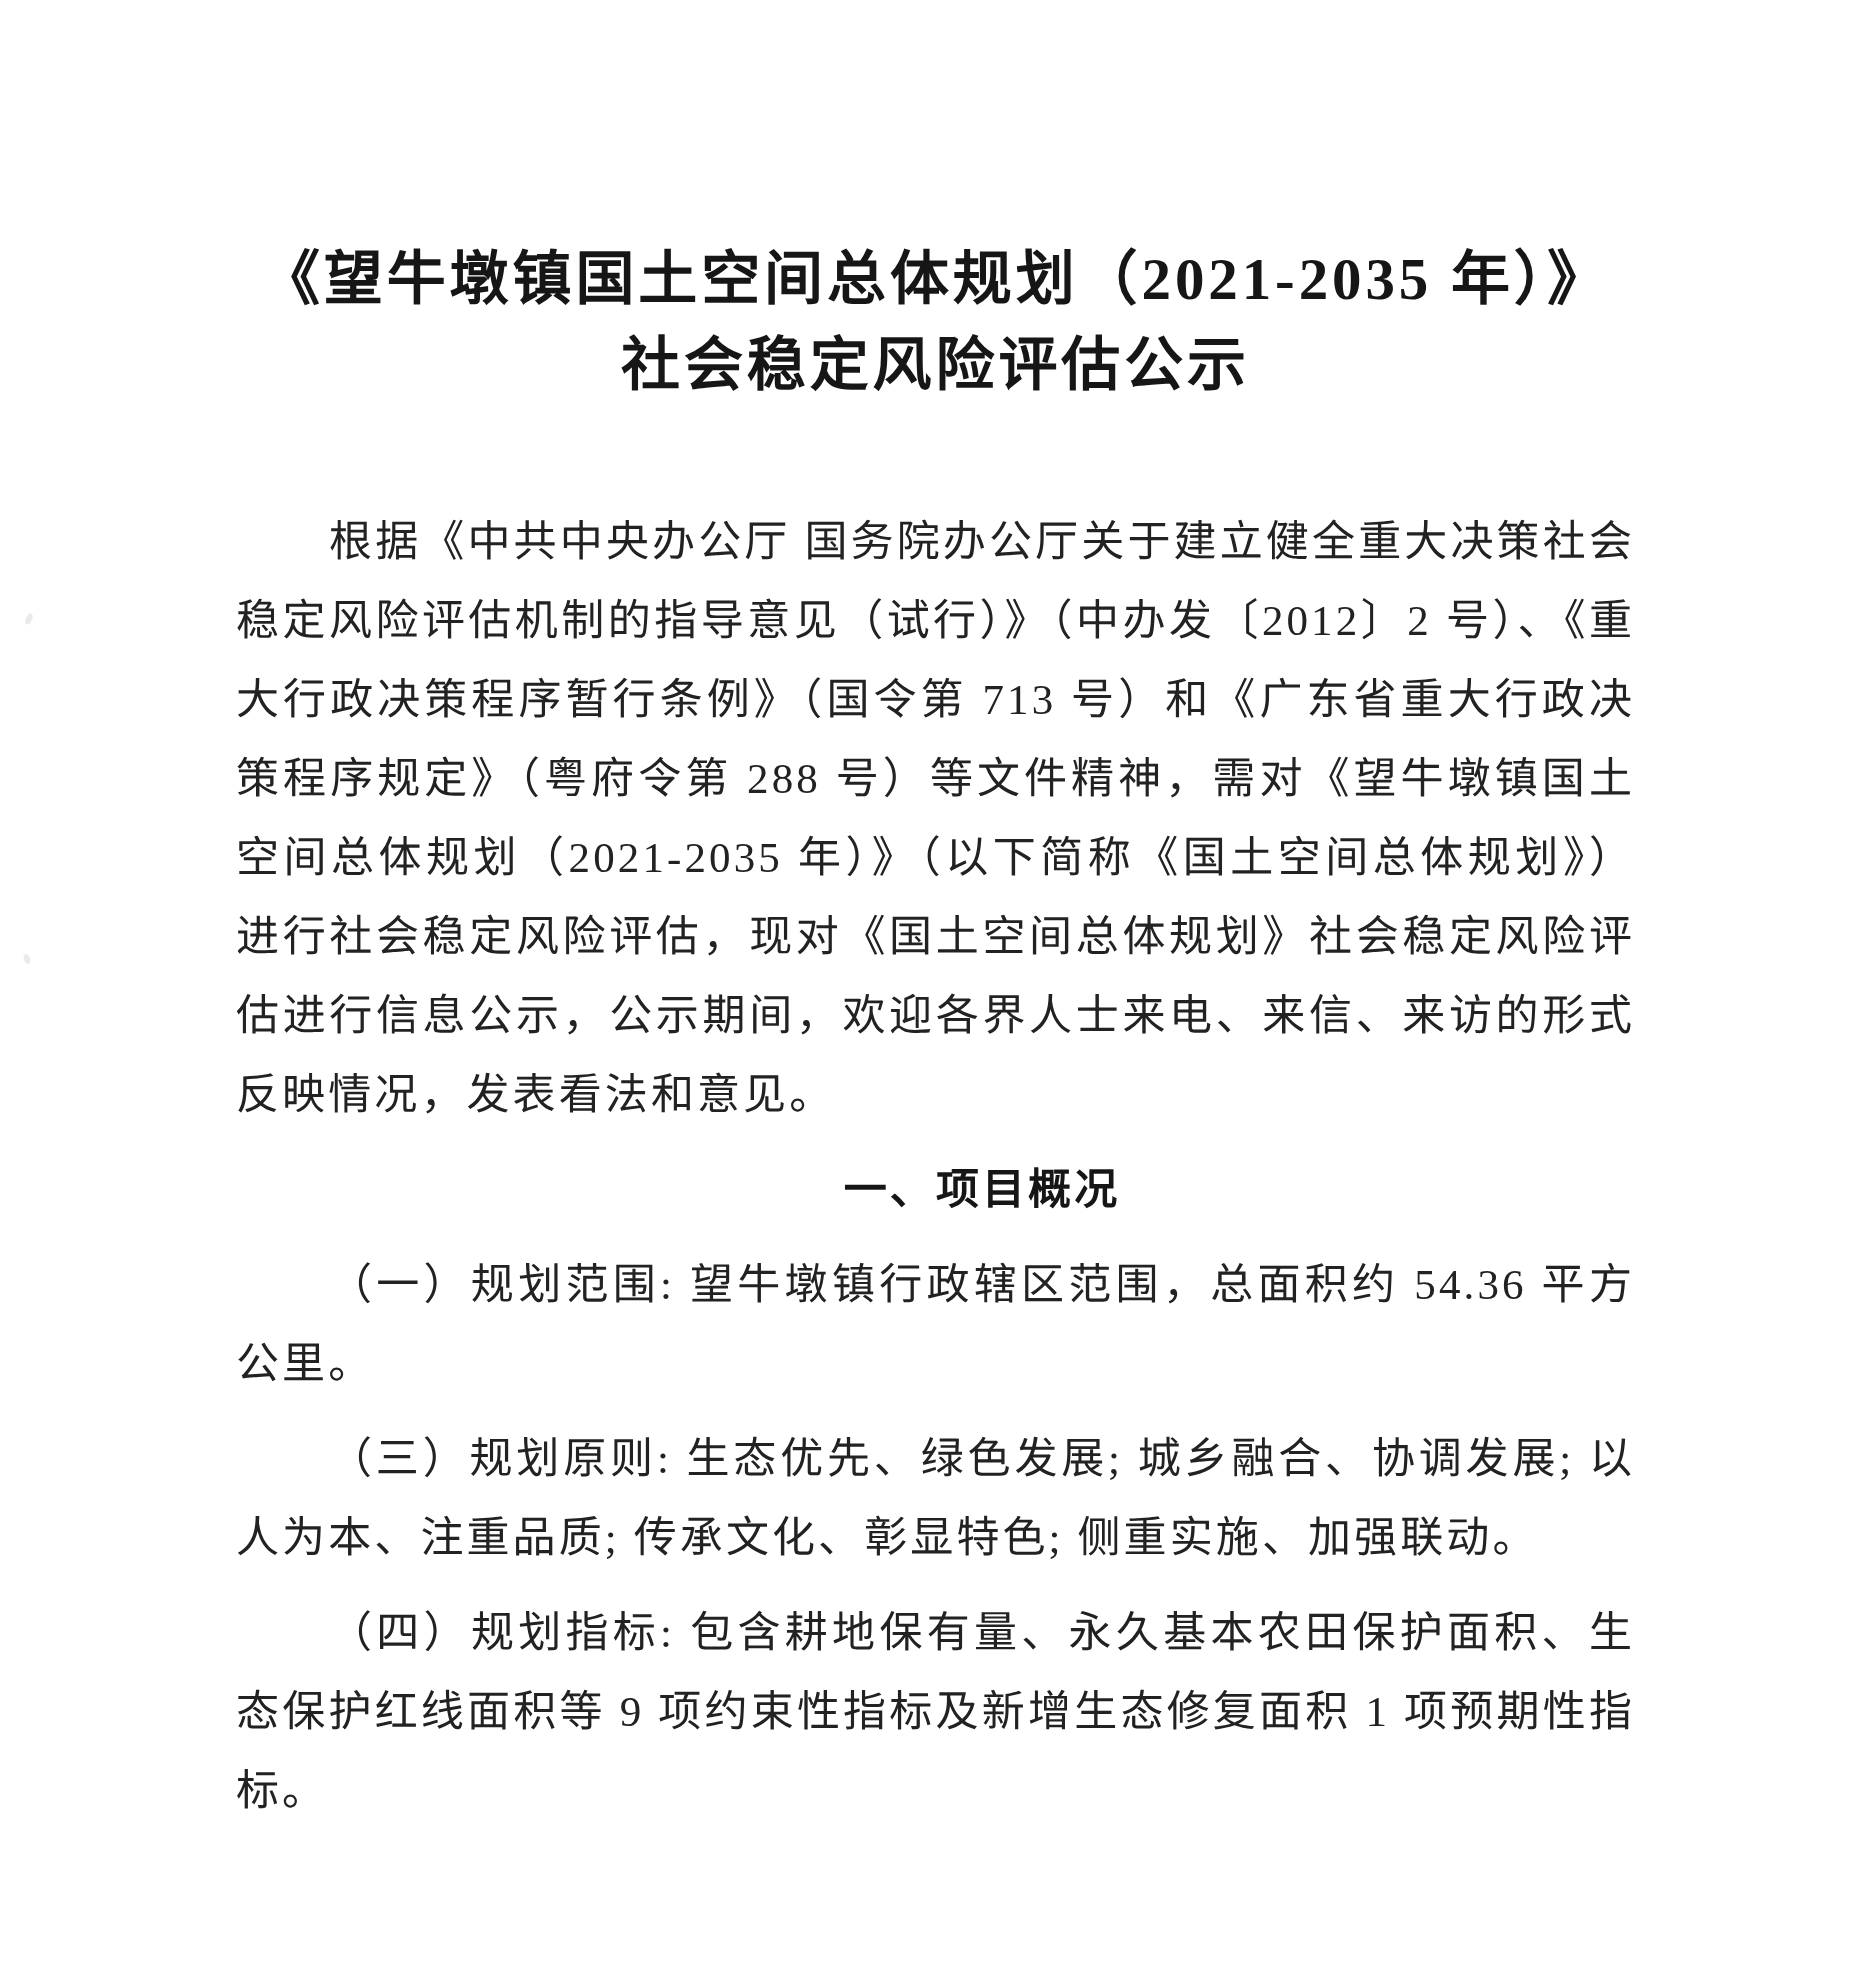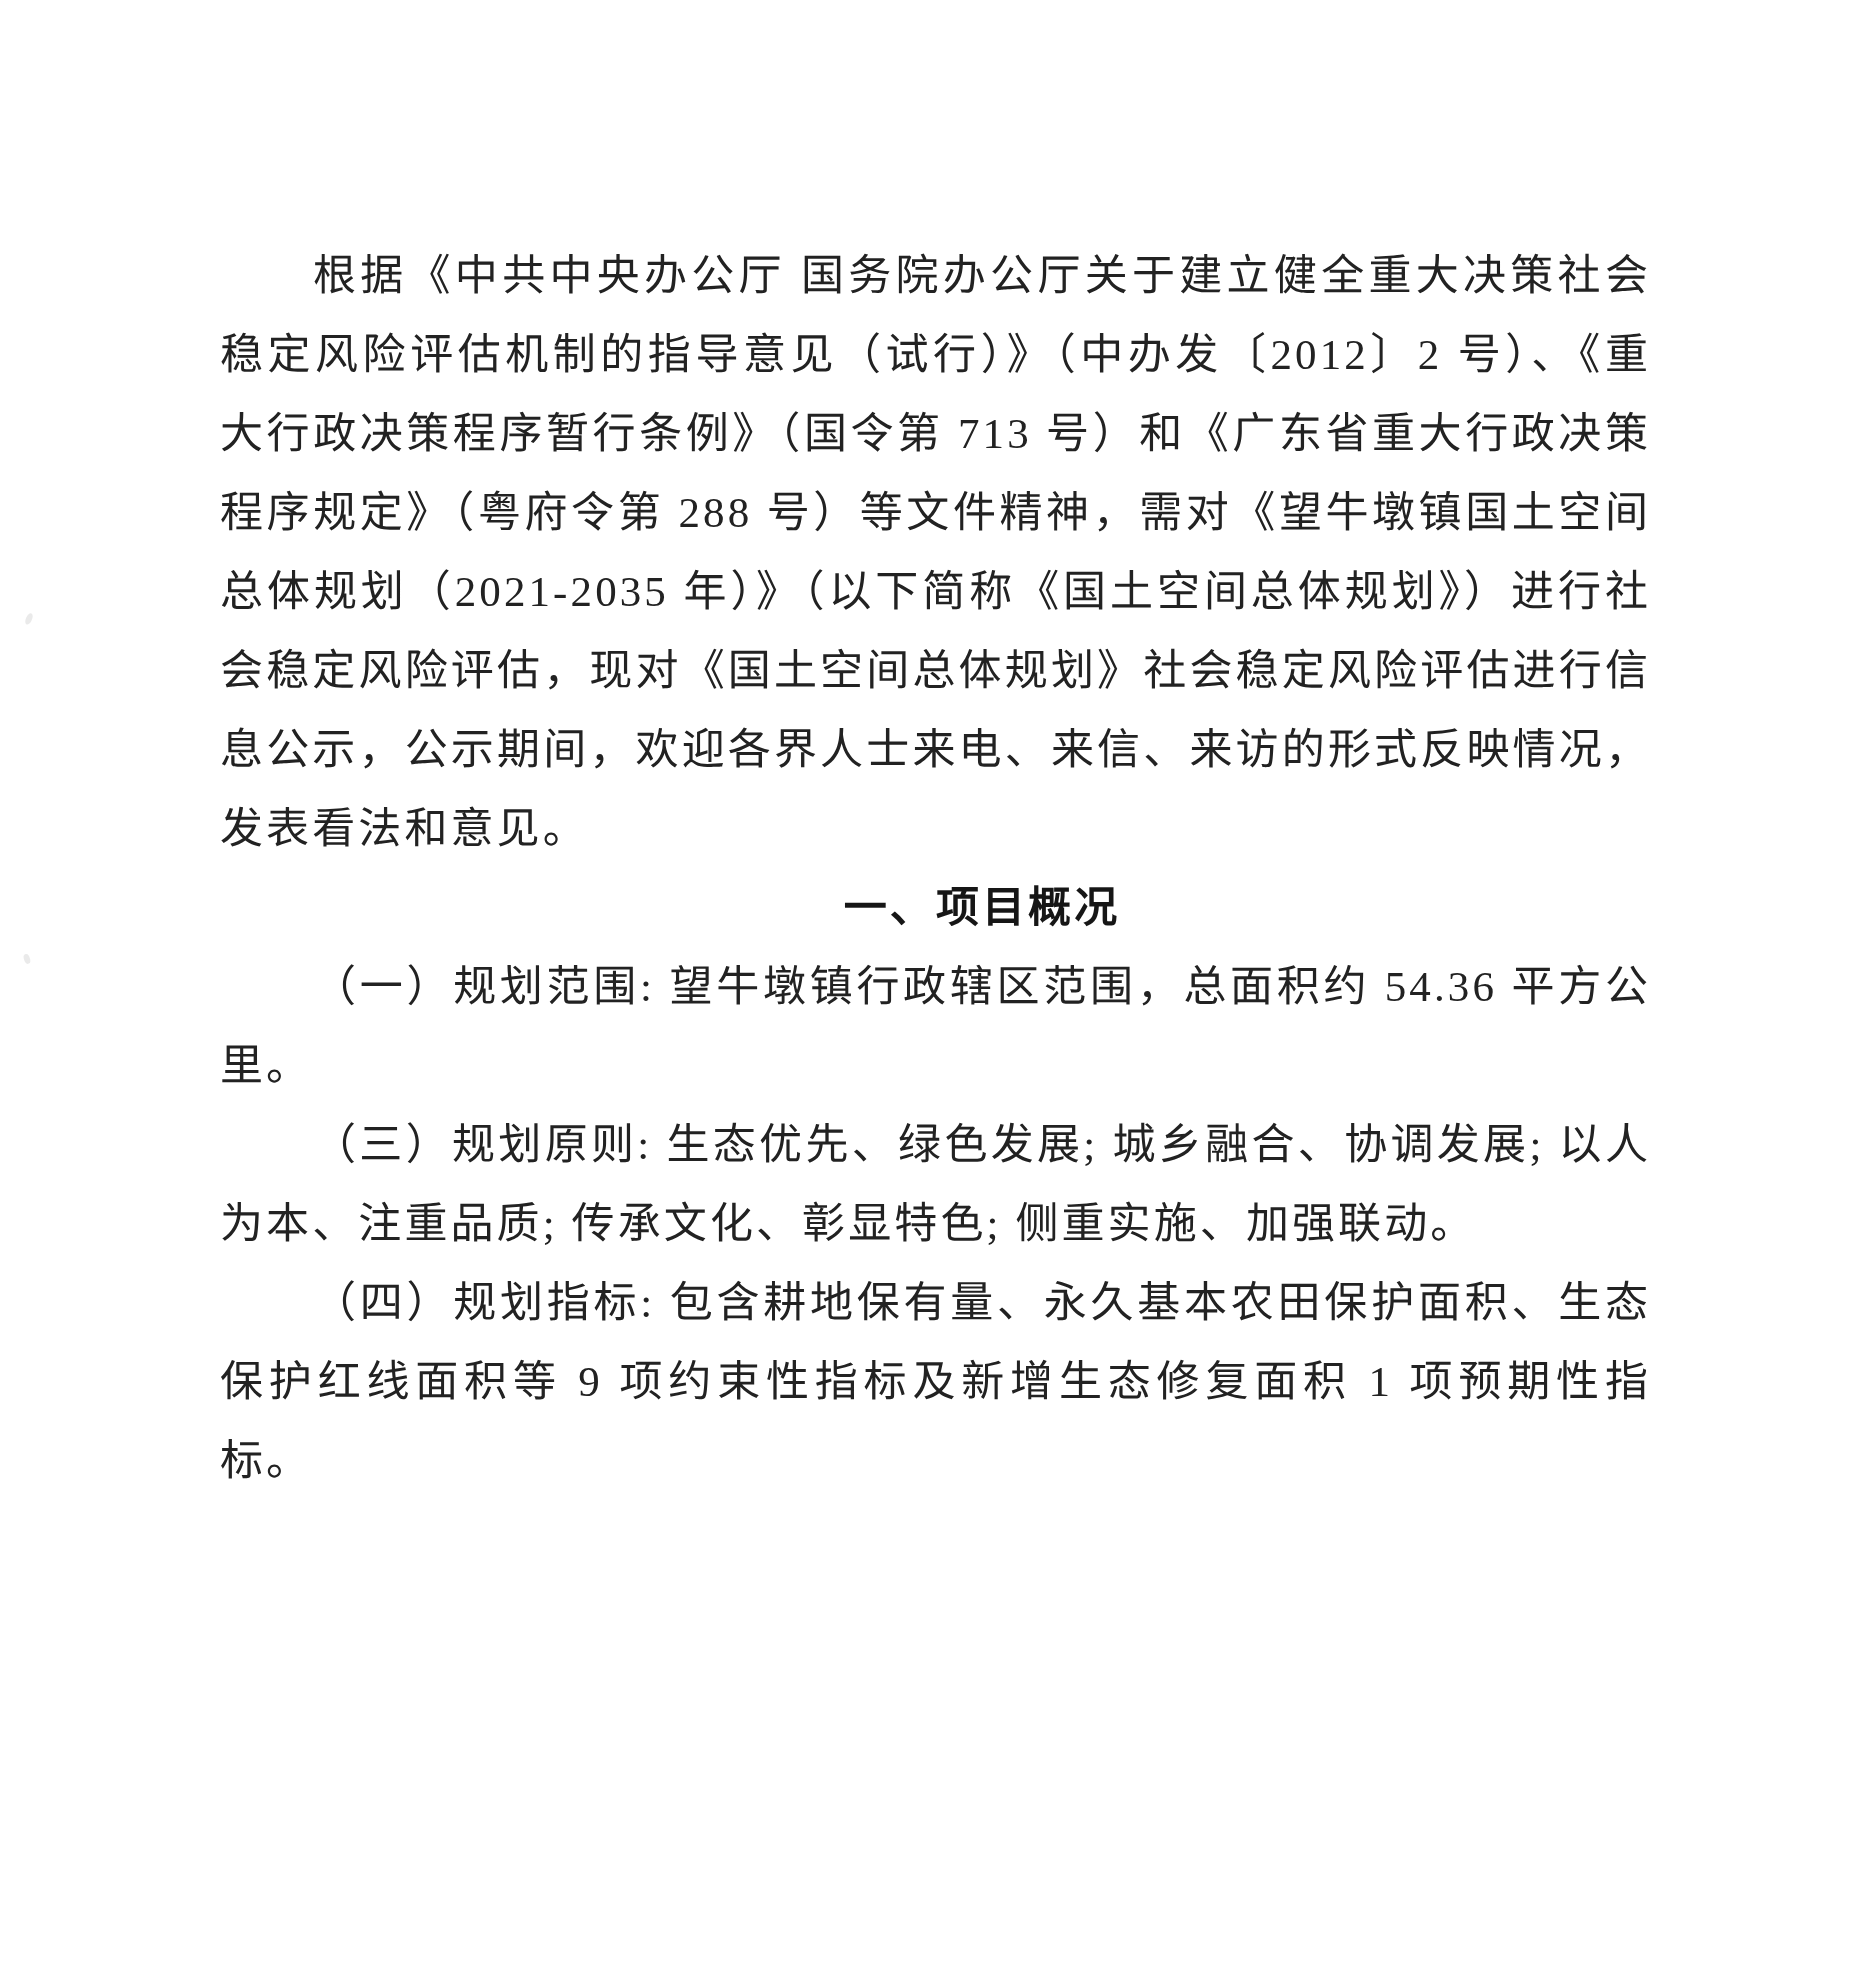--- a/index.html
+++ b/index.html
@@ -29,21 +29,21 @@
     font-weight:700;
     font-size:59px;
     line-height:86px;
     letter-spacing:3.9px;
     color:#161616;
   }
   .doc-title .title-line{
     display:block;
   }
   .doc-body p{
-    margin:0;
+    margin:16px;
     font-size:43px;
     line-height:79px;
     letter-spacing:3.1px;
     text-align:justify;
     text-indent:93px;
     color:#222222;
   }
   .doc-body p.heading{
     font-family:"Liberation Sans","DejaVu Sans",sans-serif;
     font-weight:700;
@@ -58,20 +58,24 @@
     border-radius:50%;
   }
   .speck.s1{left:26px;top:613px;width:6.3px;height:11.8px;transform:rotate(24deg);}
   .speck.s2{left:23.6px;top:954px;width:5.5px;height:10.2px;transform:rotate(-18deg);}
 </style>
 </head>
 <body>
 
 <div class="page">
 
+  <h1 class="doc-title">
+    <span class="title-line">《望牛墩镇国土空间总体规划（2021-2035 年）》</span>
+    <span class="title-line">社会稳定风险评估公示</span>
+  </h1>
 
   <div class="doc-body">
     <p>根据《中共中央办公厅 国务院办公厅关于建立健全重大决策社会稳定风险评估机制的指导意见（试行）》（中办发〔2012〕2 号）、《重大行政决策程序暂行条例》（国令第 713 号）和《广东省重大行政决策程序规定》（粤府令第 288 号）等文件精神，需对《望牛墩镇国土空间总体规划（2021-2035 年）》（以下简称《国土空间总体规划》）进行社会稳定风险评估，现对《国土空间总体规划》社会稳定风险评估进行信息公示，公示期间，欢迎各界人士来电、来信、来访的形式反映情况，发表看法和意见。</p>
     <p class="heading">一、项目概况</p>
     <p>（一）规划范围: 望牛墩镇行政辖区范围，总面积约 54.36 平方公里。</p>
     <p>（三）规划原则: 生态优先、绿色发展; 城乡融合、协调发展; 以人为本、注重品质; 传承文化、彰显特色; 侧重实施、加强联动。</p>
     <p>（四）规划指标: 包含耕地保有量、永久基本农田保护面积、生态保护红线面积等 9 项约束性指标及新增生态修复面积 1 项预期性指标。</p>
 
   </div>
 

